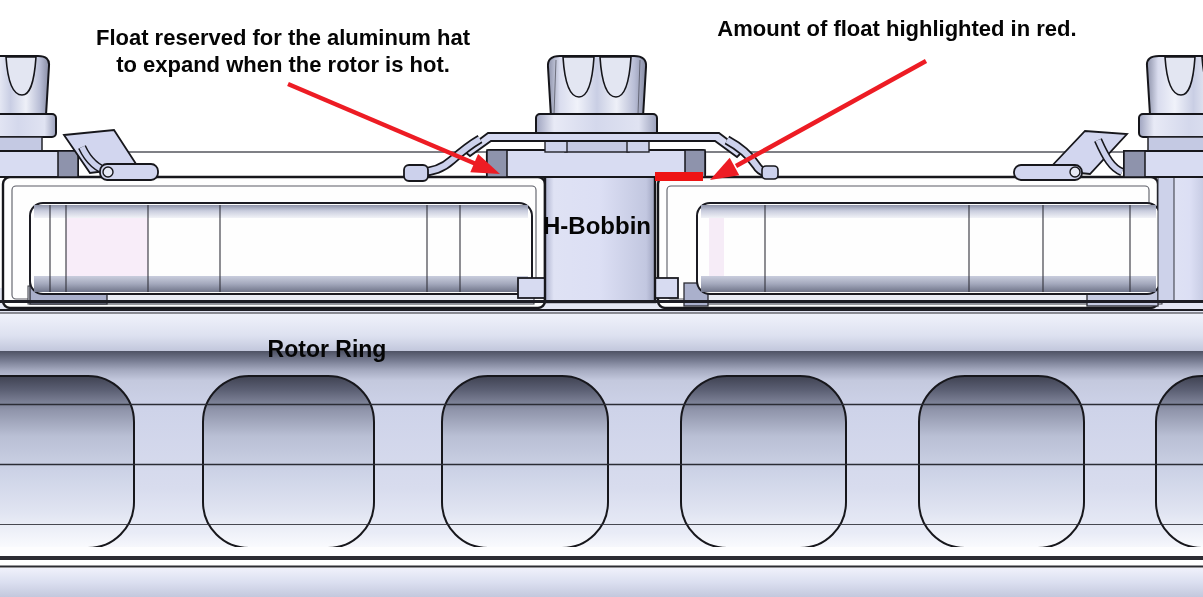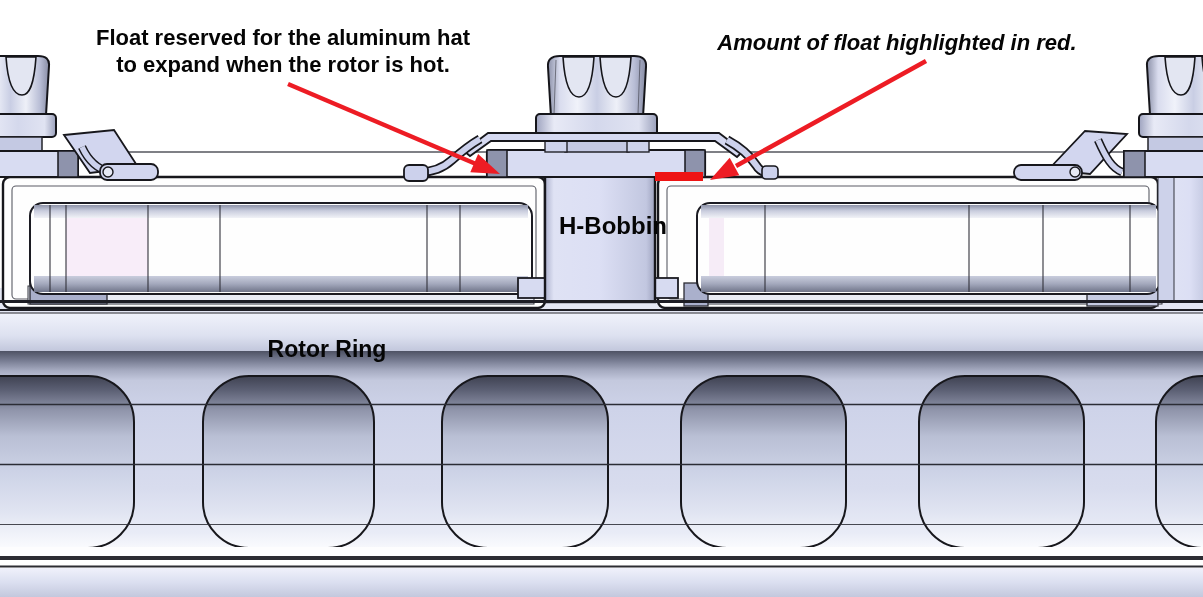--- a/index.html
+++ b/index.html
@@ -232,18 +232,18 @@
   <g>
     <line x1="926" y1="61" x2="736" y2="166" stroke="#ed1c24" stroke-width="4.5"></line>
     <polygon points="710,180 729.7,157.7 739.3,175.3" fill="#ed1c24"></polygon>
   </g>
 </svg>
 
 <div class="lbl ann" style="left:23px;top:24px;width:520px;">
   <div>Float reserved for the aluminum hat</div>
   <div>to expand when the rotor is hot.</div>
 </div>
-<div class="lbl ann" style="left:637px;top:29px;width:520px;font-style:italic;">Amount of float highlighted in red.</div>
-
-<div class="lbl part" style="left:535px;top:212px;width:124px;padding-left:16px;">H-Bobbin</div>
+<div class="lbl ann" style="left:637px;top:15px;width:520px;">Amount of float highlighted in red.</div>
+
+<div class="lbl part" style="left:535px;top:212px;width:124px;">H-Bobbin</div>
 <div class="lbl part" style="left:247px;top:336px;width:160px;font-size:23px;">Rotor Ring</div>
 
 </div>
 
 </body></html>

